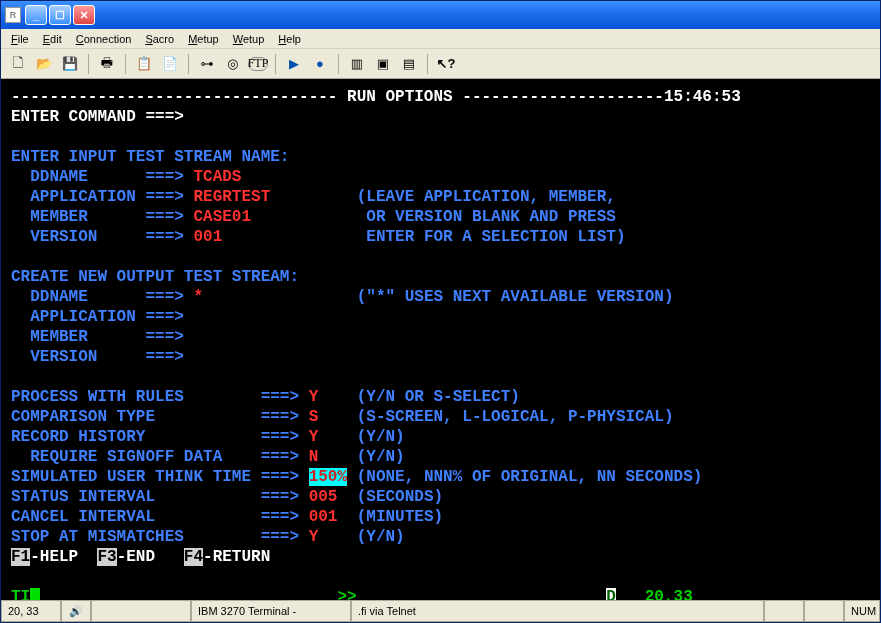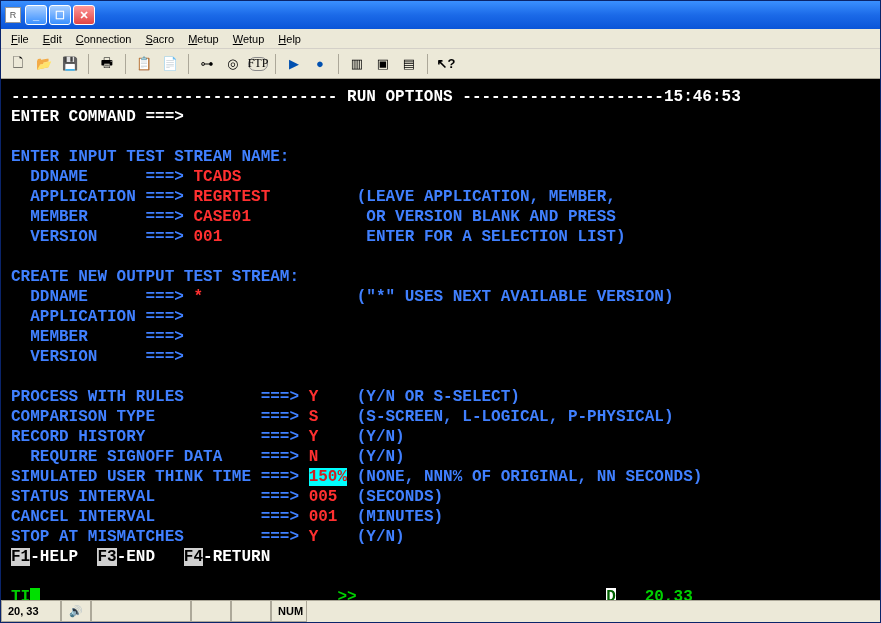--- a/index.html
+++ b/index.html
@@ -21,21 +21,21 @@
   .tsep { width: 1px; height: 20px; background: #aca899; margin: 0 3px; }
   .terminal { flex: 1; background: #000; color: #0f0; font-family: "Courier New", monospace; font-size: 16px; padding: 8px 10px; line-height: 1.25; white-space: pre; overflow: hidden; font-weight: bold; }
   .w { color: #ffffff; }
   .b { color: #4080ff; }
   .r { color: #ff3030; }
   .g { color: #00d000; }
   .inv { background: #d0d0d0; color: #000; }
   .cy { background: #00ffff; color: #d02020; }
   .invg { background: #ffffff; color: #006000; }
   .cur { background: #00e000; }
-  .statusbar { height: 22px; background: #ece9d8; border-top: 1px solid #aca899; display: flex; align-items: center; font-size: 11px; font-weight: bold; }
+  .statusbar { height: 22px; background: #ece9d8; border-top: 1px solid #aca899; display: flex; align-items: center; font-size: 11px; }
   .sb-cell { border: 1px solid #aca899; border-top: none; padding: 2px 6px; height: 100%; display: flex; align-items: center; }
   .sb-cell.flex { flex: 1; }
 </style>
 </head>
 <body>
 
 <div class="window">
 
   <div class="titlebar">
     <div class="titlebar-icon">R</div>
@@ -106,18 +106,20 @@
 <span class="b">CANCEL INTERVAL           ===&gt; </span><span class="r">001</span><span class="b">  </span><span class="b">(MINUTES)</span>
 <span class="b">STOP AT MISMATCHES        ===&gt; </span><span class="r">Y</span><span class="b">    </span><span class="b">(Y/N)</span>
 <span class="inv">F1</span><span class="w">-HELP  </span><span class="inv">F3</span><span class="w">-END   </span><span class="inv">F4</span><span class="w">-RETURN</span>
 
 <span class="g">TI</span><span class="cur"> </span><span class="g">                               </span><span class="g">&gt;&gt;</span><span class="g">                          </span><span class="invg">D</span><span class="g">   </span><span class="g">20,33</span></div>
 
   <div class="statusbar">
     <div class="sb-cell" style="width:60px;">20, 33</div>
     <div class="sb-cell" style="width:30px;justify-content:center;">🔊</div>
     <div class="sb-cell" style="width:100px;"></div>
+    <div class="sb-cell" style="width:160px;">IBM 3270 Terminal - </div>
+    <div class="sb-cell flex">.fi via Telnet</div>
     <div class="sb-cell" style="width:40px;"></div>
     <div class="sb-cell" style="width:40px;"></div>
     <div class="sb-cell" style="width:36px;">NUM</div>
   </div>
 
 </div>
 
 </body></html>

